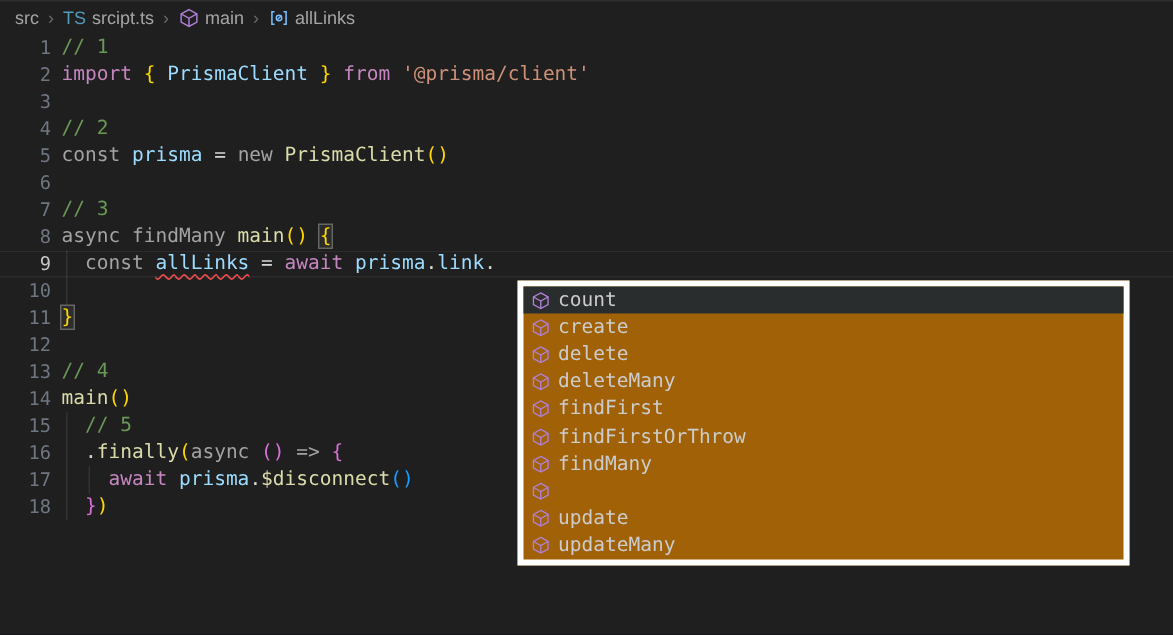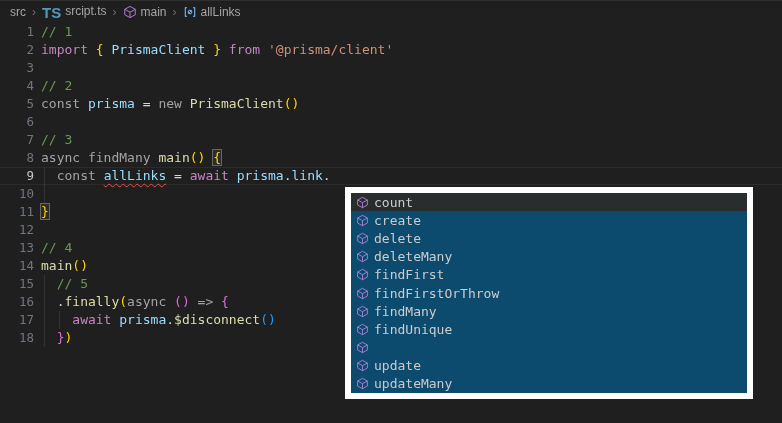--- a/index.html
+++ b/index.html
@@ -9,21 +9,21 @@
     font-family:"DejaVu Sans Mono", monospace;
   }
   
   .breadcrumb{
     height:22px;display:flex;align-items:center;padding-left:10px;
     font-family:"Liberation Sans", sans-serif;font-size:12px;color:#a5a5a5;
     white-space:nowrap;
   }
   .bc-item{display:flex;gap:4px;cursor:pointer;}
   .bc-sep{color:#6d6d6d;margin:0 6px;font-size:12px;}
-  .bc-ts{color:#519aba;font-weight:bold;font-size:15px;letter-spacing:0;}
+  .bc-ts{color:#519aba;font-weight:normal;font-size:12px;letter-spacing:0;}
   .bc-icon{display:flex;align-items:center;}
   
   .editor{position:relative;}
   .line{display:flex;height:18px;line-height:18px;font-size:13px;white-space:pre;position:relative;}
   .line .ln{
     width:34px;text-align:right;color:#6e7681;flex:none;
     font-size:12.5px;user-select:none;
   }
   .line .content{margin-left:7px;color:#d4d4d4;}
   .line.current{box-shadow:inset 0 1px 0 rgba(255,255,255,0.055), inset 0 -1px 0 rgba(255,255,255,0.055);}
@@ -42,21 +42,21 @@
     text-decoration:underline wavy #f14c4c;
     text-decoration-thickness:1px;
     text-underline-offset:3px;
     text-decoration-skip-ink:none;
   }
   .m{outline:1px solid rgba(160,160,160,0.55);background:rgba(130,130,130,0.14);}
   .indent-guide{position:absolute;width:1px;background:rgba(255,255,255,0.09);}
   
   .suggest{
     position:absolute;left:345px;top:186px;width:408px;
-    background:#0c4a6e;border:6px solid #ffffff;box-sizing:border-box;z-index:5;
+    background:#a16207;border:4px solid #ffffff;box-sizing:border-box;z-index:5;
   }
   .suggest-row{display:flex;align-items:center;height:18.2px;cursor:pointer;}
   .suggest-row.selected{background:#2a2d2e;}
   .suggest-row .s-icon{flex:none;width:16px;height:14px;margin:0 4px 0 3px;display:flex;align-items:center;justify-content:center;}
   .suggest-row .s-label{font-size:13px;color:#cccccc;white-space:pre;}
 </style>
 </head>
 <body>
 
 <div class="window">
@@ -186,29 +186,20 @@
         </span>
         <span class="s-label">findMany</span>
       </div>
       <div class="suggest-row">
         <span class="s-icon">
           <svg width="13" height="13" viewBox="0 0 16 16">
             <path d="M8 1.6 L14 4.9 V11.1 L8 14.4 L2 11.1 V4.9 Z" fill="none" stroke="#b180d7" stroke-width="1.1"></path>
             <path d="M2 4.9 L8 8.2 L14 4.9 M8 8.2 V14.4" fill="none" stroke="#b180d7" stroke-width="1.1"></path>
           </svg>
         </span>
-        <span class="s-label">findUnique</span>
-      </div>
-      <div class="suggest-row">
-        <span class="s-icon">
-          <svg width="13" height="13" viewBox="0 0 16 16">
-            <path d="M8 1.6 L14 4.9 V11.1 L8 14.4 L2 11.1 V4.9 Z" fill="none" stroke="#b180d7" stroke-width="1.1"></path>
-            <path d="M2 4.9 L8 8.2 L14 4.9 M8 8.2 V14.4" fill="none" stroke="#b180d7" stroke-width="1.1"></path>
-          </svg>
-        </span>
       </div>
       <div class="suggest-row">
         <span class="s-icon">
           <svg width="13" height="13" viewBox="0 0 16 16">
             <path d="M8 1.6 L14 4.9 V11.1 L8 14.4 L2 11.1 V4.9 Z" fill="none" stroke="#b180d7" stroke-width="1.1"></path>
             <path d="M2 4.9 L8 8.2 L14 4.9 M8 8.2 V14.4" fill="none" stroke="#b180d7" stroke-width="1.1"></path>
           </svg>
         </span>
         <span class="s-label">update</span>
       </div>

